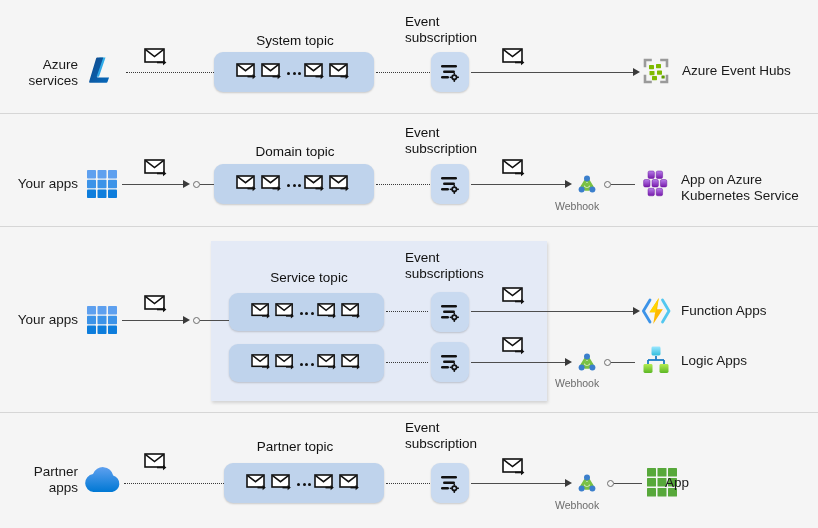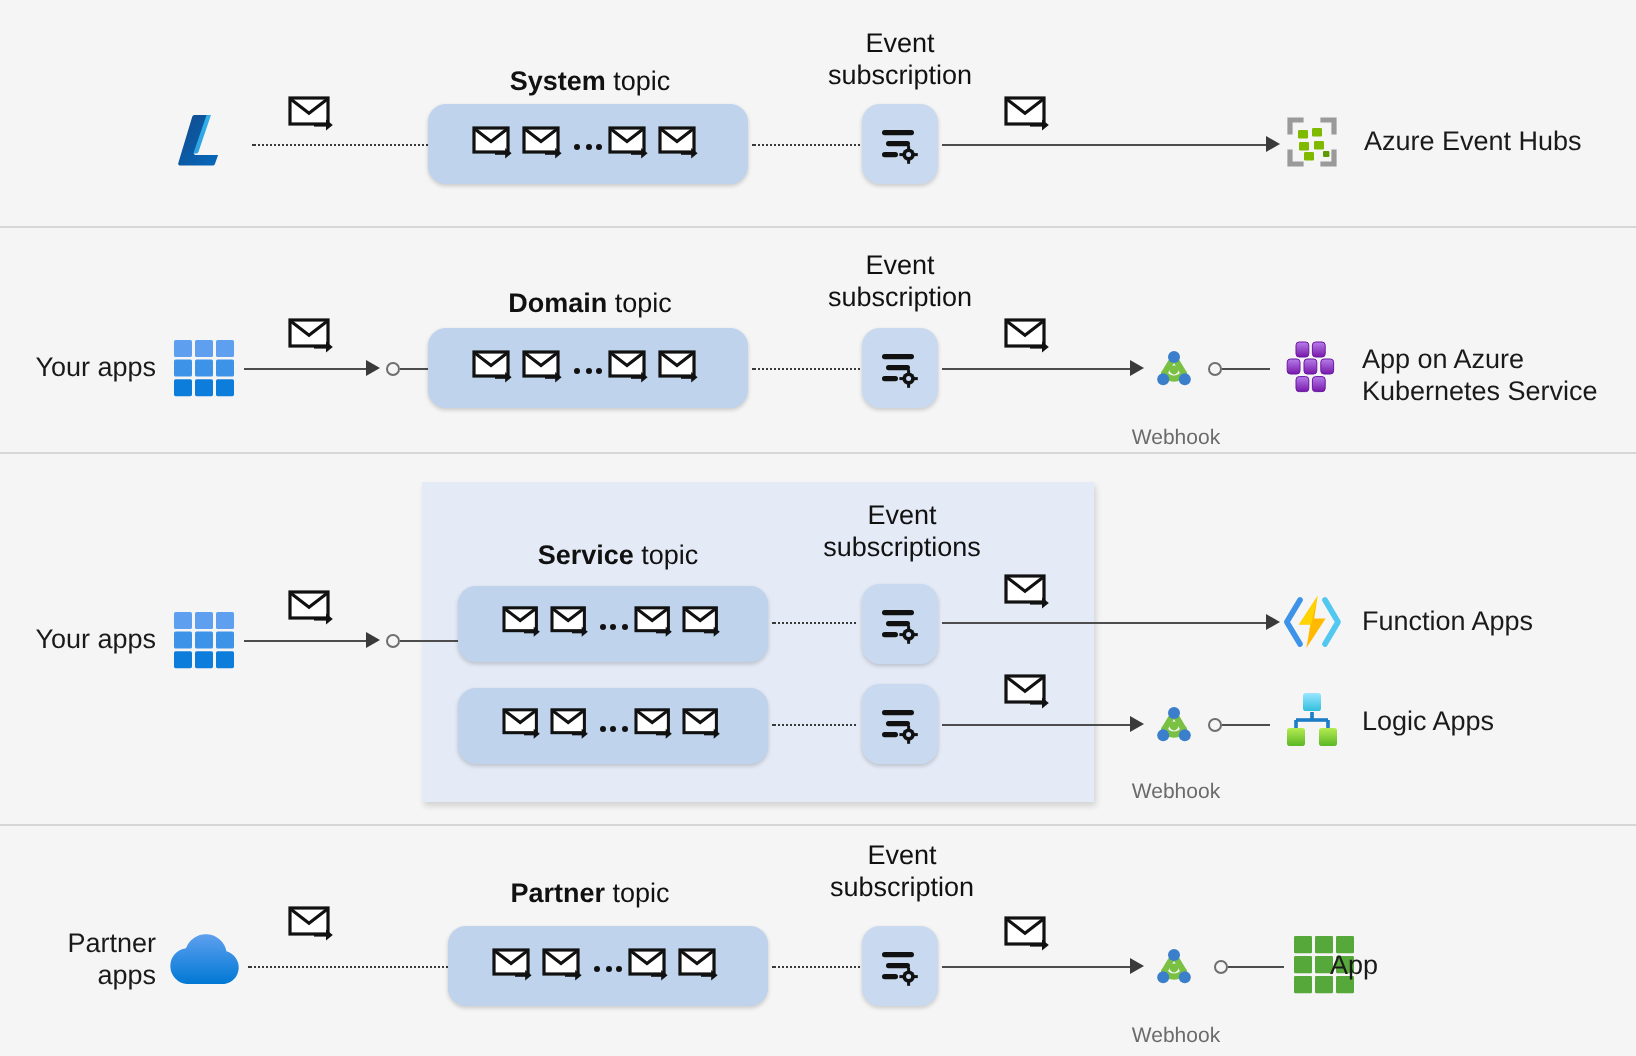--- a/index.html
+++ b/index.html
@@ -11,23 +11,23 @@
     position:relative;
     overflow:hidden;
   }
   .canvas { position:relative; width:818px; height:528px; }
   .divider { position:absolute; left:0; width:818px; height:1px; background:#D6D6D6; }
 
   .lbl { position:absolute; font-size:13.5px; line-height:16px; color:#1A1A1A; text-align:center; white-space:pre-line; }
   .lbl-left { text-align:right; }
   .lbl-right { text-align:left; }
   .topic-title { position:absolute; font-size:13.5px; line-height:17px; color:#111; text-align:center; white-space:nowrap; }
-  .topic-title b { font-weight:bold;margin-top:16px; }
-  .sub-title { position:absolute; font-size:13.5px; line-height:16px; color:#111; text-align:center; white-space:pre-line; }
-  .webhook-lbl { position:absolute; font-size:10.5px; color:#6B6B6B; text-align:center; white-space:nowrap;margin-top:13px; }
+  .topic-title b { font-weight:normal;margin-top:16px; }
+  .sub-title { position:absolute; font-size:13.5px; line-height:16px; color:#111; white-space:pre-line; }
+  .webhook-lbl { position:absolute; font-size:10.5px; color:#6B6B6B; text-align:left; white-space:nowrap; }
 
   
   .topic-box {
     position:absolute;
     background:#BFD3EC;
     border-radius:9px;
     display:flex; align-items:center; justify-content:center;
     gap:2px;
     box-shadow:0 1px 2px rgba(0,0,0,.18);
   }
@@ -75,20 +75,22 @@
 <div class="canvas">
 
   <div class="divider" style="top:113px;"></div>
 
   <div class="topic-title" style="left:205px; top:32px; width:180px;">
     <b>System</b><span> topic</span>
   </div>
   <div class="sub-title" style="left:405px; top:14px; width:90px;">Event
 subscription</div>
 
+  <div class="lbl lbl-left" style="left:0px; top:57px; width:78px;">Azure
+services</div>
 
   <div style="position:absolute; left:86px; top:54px;">
     <svg width="32" height="32" viewBox="0 0 32 32">
       <defs>
         <linearGradient id="azA" x1="0" y1="0" x2="1" y2="1">
           <stop offset="0" stop-color="#114A8B"></stop>
             <stop offset="1" stop-color="#0669BC"></stop>
         </linearGradient>
         <linearGradient id="azB" x1="0" y1="0" x2="1" y2="1">
           <stop offset="0" stop-color="#3CCBF4"></stop>

